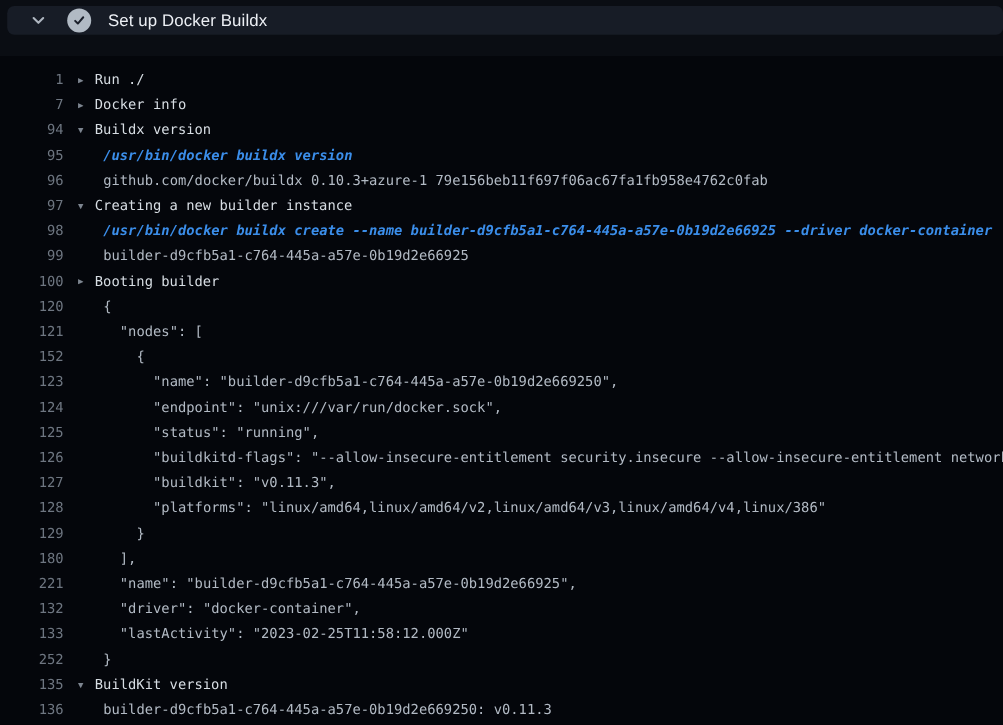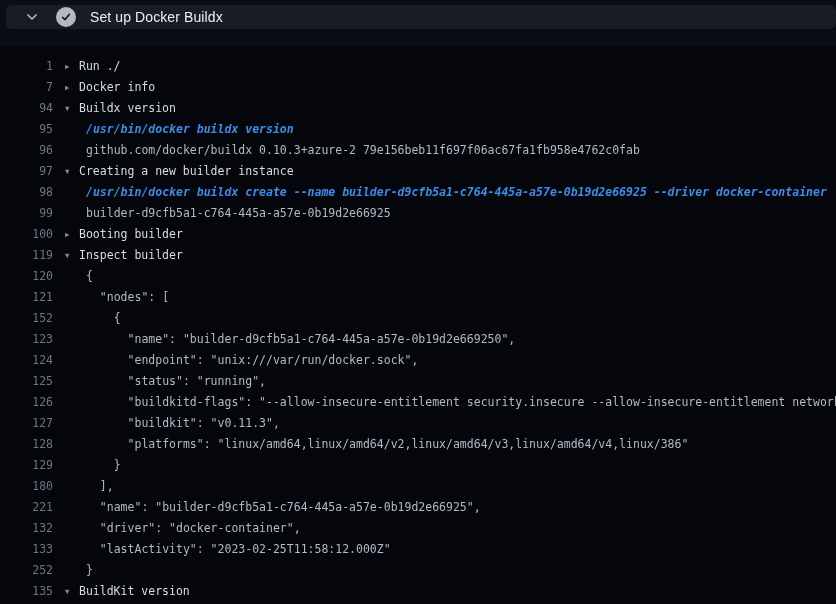--- a/index.html
+++ b/index.html
@@ -87,41 +87,37 @@
     <div class="row group">
     <a class="ln">94</a>
     <div class="body"><span class="arrow">▼</span><span class="gtext">Buildx version</span></div>
   </div>
     <div class="row command">
     <a class="ln">95</a>
     <div class="body">/usr/bin/docker buildx version</div>
   </div>
     <div class="row output">
     <a class="ln">96</a>
-    <div class="body">github.com/docker/buildx 0.10.3+azure-2 79e156beb11f697f06ac67fa1fb958e4762c0fab</div>
+    <div class="body">github.com/docker/buildx 0.10.3+azure-1 79e156beb11f697f06ac67fa1fb958e4762c0fab</div>
   </div>
     <div class="row group">
     <a class="ln">97</a>
     <div class="body"><span class="arrow">▼</span><span class="gtext">Creating a new builder instance</span></div>
   </div>
     <div class="row command">
     <a class="ln">98</a>
     <div class="body">/usr/bin/docker buildx create --name builder-d9cfb5a1-c764-445a-a57e-0b19d2e66925 --driver docker-container</div>
   </div>
     <div class="row output">
     <a class="ln">99</a>
     <div class="body">builder-d9cfb5a1-c764-445a-a57e-0b19d2e66925</div>
   </div>
     <div class="row group">
     <a class="ln">100</a>
     <div class="body"><span class="arrow">▶</span><span class="gtext">Booting builder</span></div>
-  </div>
-    <div class="row group">
-    <a class="ln">119</a>
-    <div class="body"><span class="arrow">▼</span><span class="gtext">Inspect builder</span></div>
   </div>
     <div class="row output">
     <a class="ln">120</a>
     <div class="body">{</div>
   </div>
     <div class="row output">
     <a class="ln">121</a>
     <div class="body">  "nodes": [</div>
   </div>
     <div class="row output">

